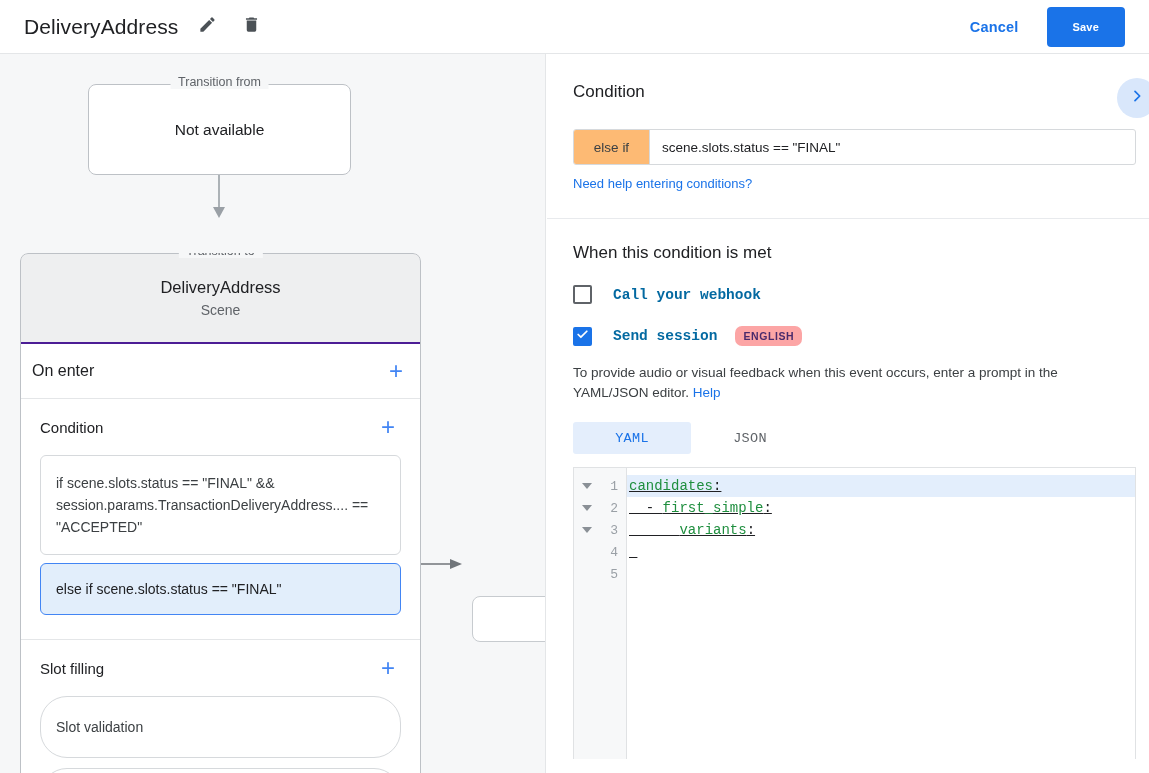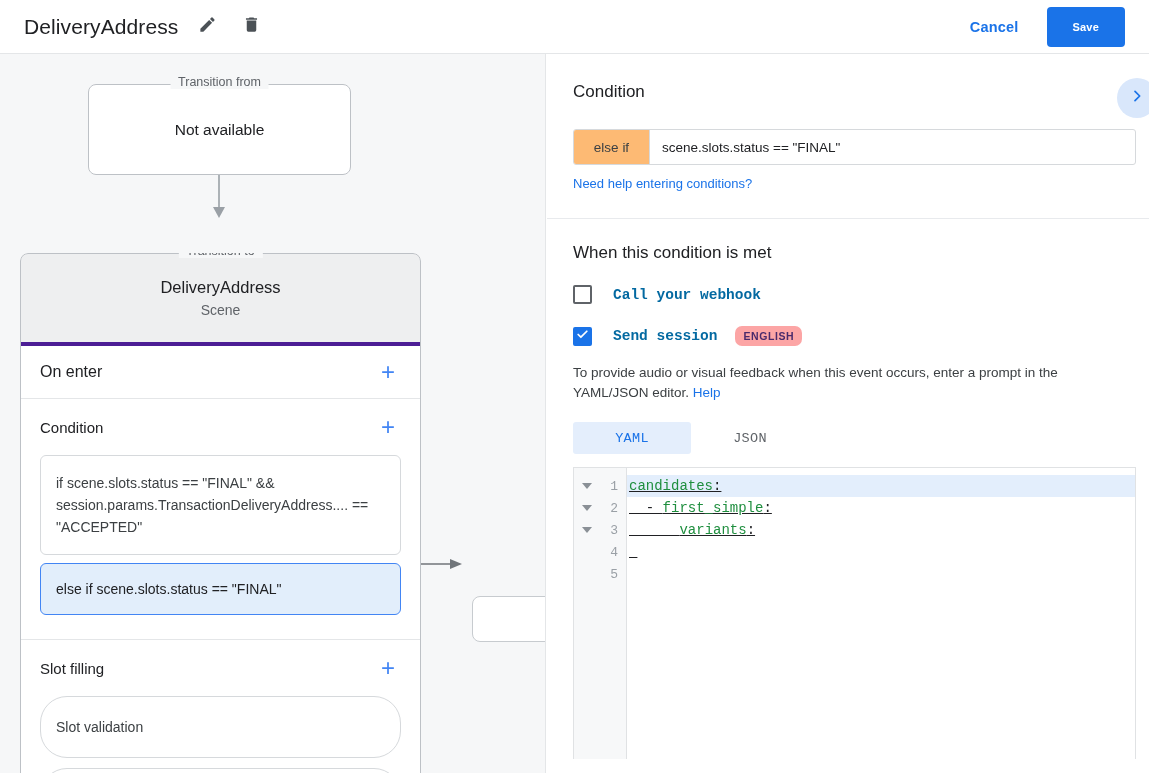--- a/index.html
+++ b/index.html
@@ -90,21 +90,21 @@
   .sec { border-top: 1px solid #e4e6e8; padding: 0 20px 16px 20px; }
   .sec-head {
     height: 56px; display: flex; align-items: center; justify-content: space-between;
   }
   .sec-head .lbl { font-size: 15px; color: #202124; }
   .plus {
     width: 26px; height: 26px; display: flex; align-items: center; justify-content: center;
     cursor: pointer; color: #4285f4; font-size: 24px; line-height: 1; font-weight: 300;
   }
   .sec-head-only { height: 56px; display:flex; align-items:center; justify-content:space-between;
-    padding: 0 20px; border-top: 4px solid #4c1d95; }
+    padding: 0 12px; border-top: 2px solid #4c1d95; }
 
   .item-card {
     border: 1px solid #d6d9dc; border-radius: 6px; background: #fff;
     padding: 14px 15px; font-size: 14px; color: #3c4043; line-height: 22px;
     margin-bottom: 8px; cursor: pointer;
   }
   .item-card.sel {
     background: #e2eefb; border: 1px solid #4285f4; color: #202124;
   }
   .item-card.tall { padding: 16px 15px; }

